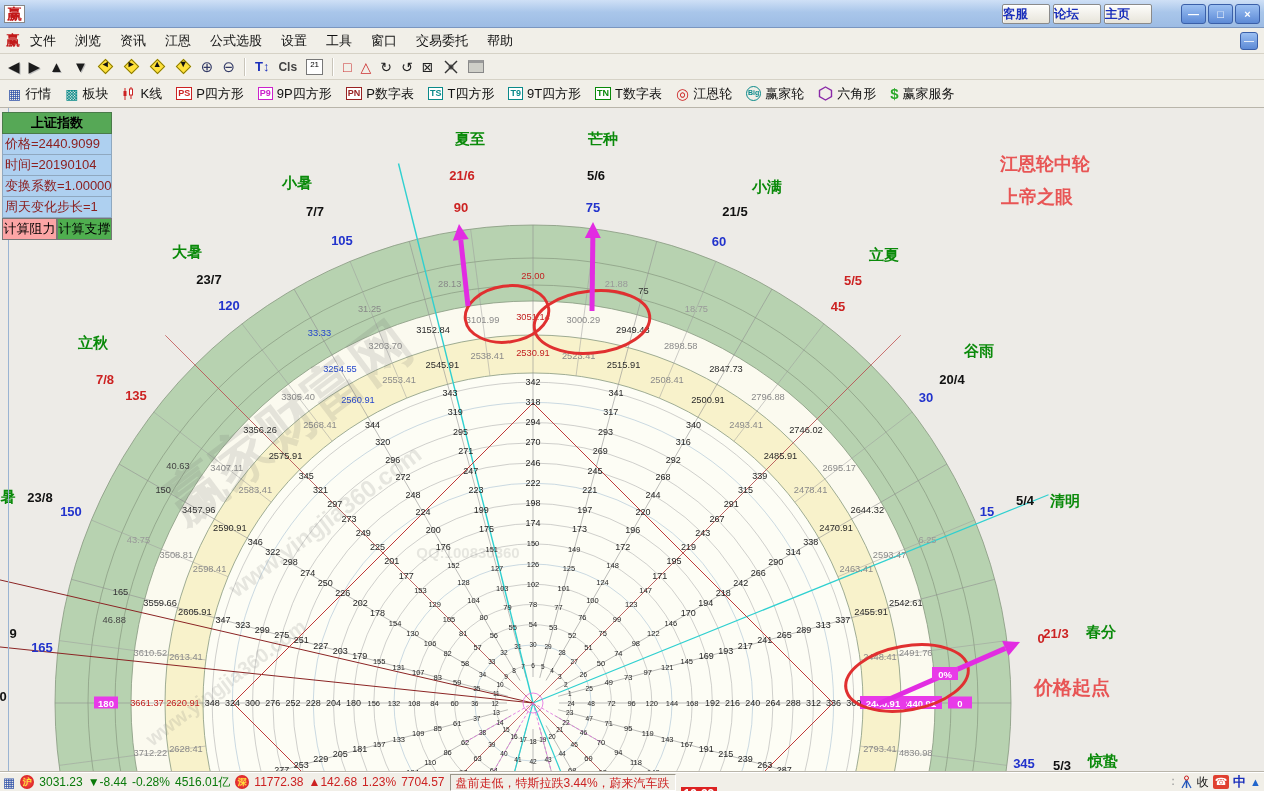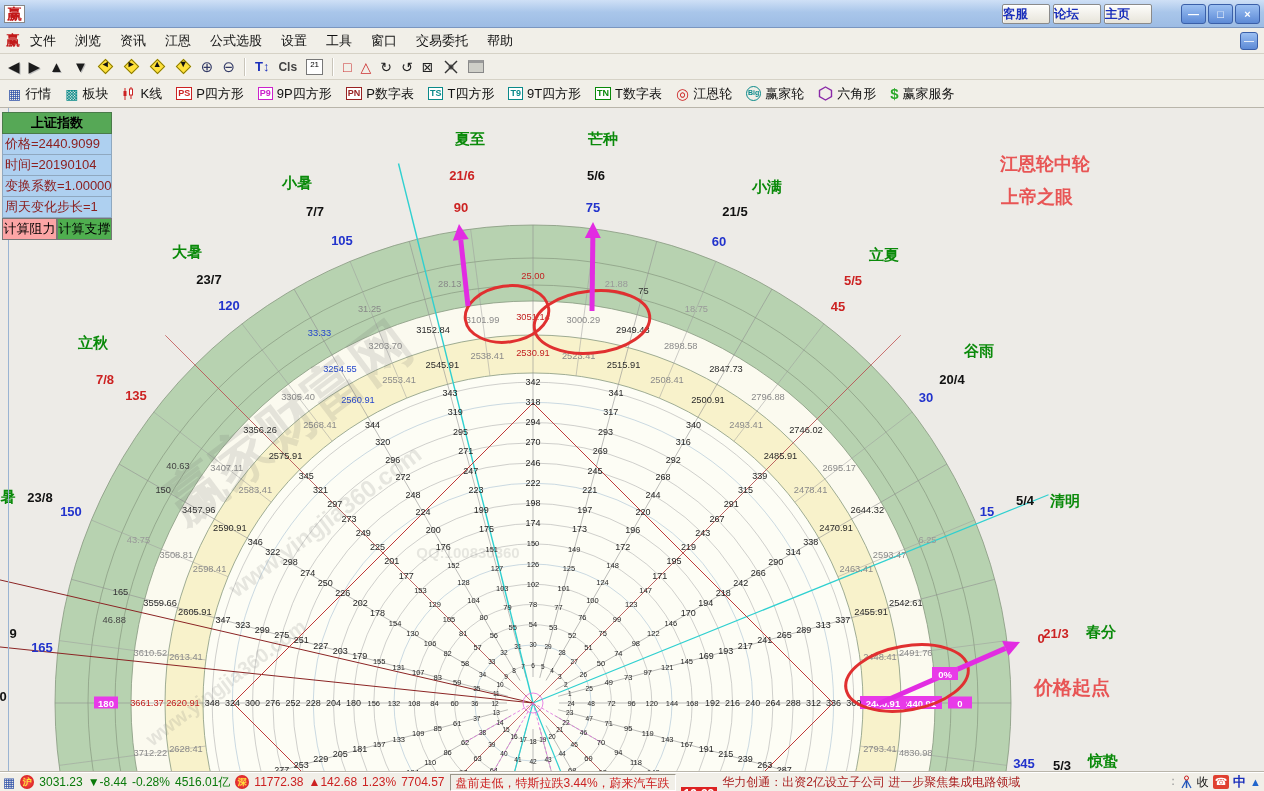--- a/index.html
+++ b/index.html
@@ -856,21 +856,20 @@
   <span class="sb-sh">▼-8.44</span>
   <span class="sb-sh">-0.28%</span>
   <span class="sb-sh">4516.01亿</span>
   <span class="sb-circ">深</span>
   <span class="sb-sz">11772.38</span>
   <span class="sb-sz">▲142.68</span>
   <span class="sb-sz">1.23%</span>
   <span class="sb-sz">7704.57</span>
   <span class="sb-news1">盘前走低，特斯拉跌3.44%，蔚来汽车跌</span>
   <span class="sb-time">19:23</span>
-  <span class="sb-news2">华力创通：出资2亿设立子公司 进一步聚焦集成电路领域</span>
   <span class="sb-right">
     <span class="sb-grip">∶</span>
     <svg width="13" height="14">
         <line x1="6.5" y1="5" x2="6.5" y2="13" stroke="#2255bb" stroke-width="1.5"></line>
         <line x1="6.5" y1="5" x2="2" y2="13" stroke="#2255bb" stroke-width="1.2"></line>
         <line x1="6.5" y1="5" x2="11" y2="13" stroke="#2255bb" stroke-width="1.2"></line>
         <circle cx="6.5" cy="3" r="2" fill="none" stroke="#c22" stroke-width="1"></circle>
       </svg>
     <span class="sb-shou">收</span>
     <span class="sb-phone">☎</span>

